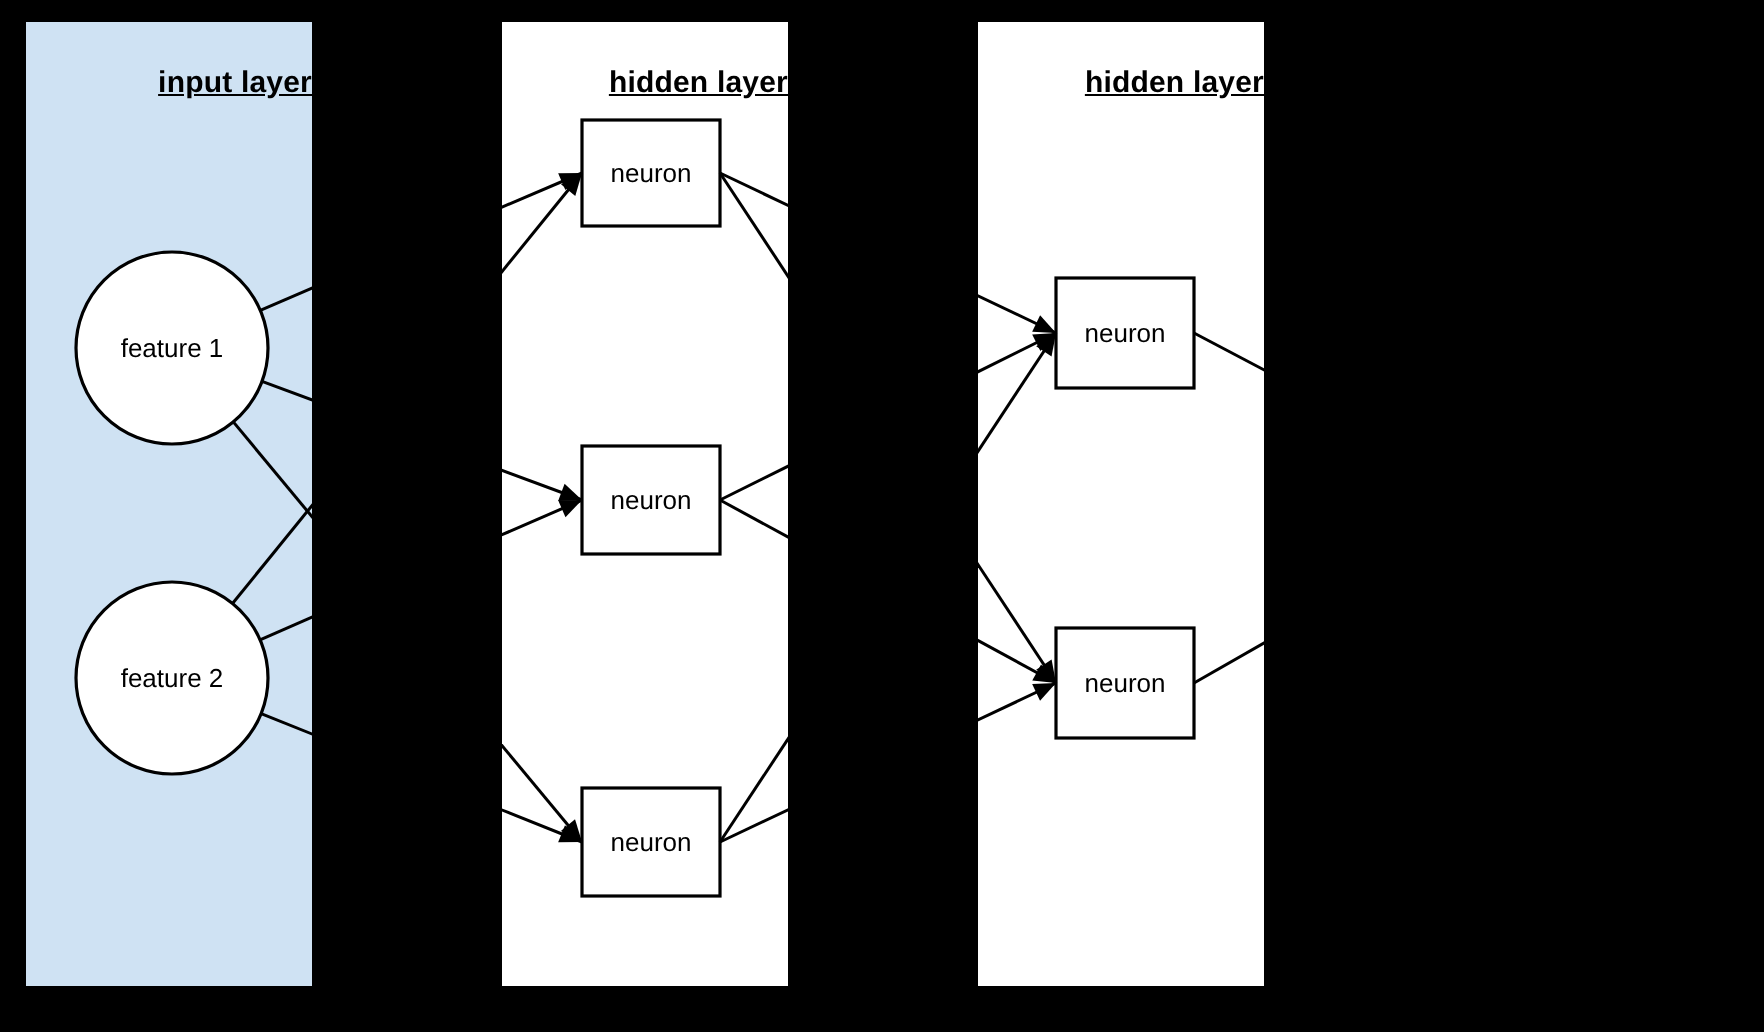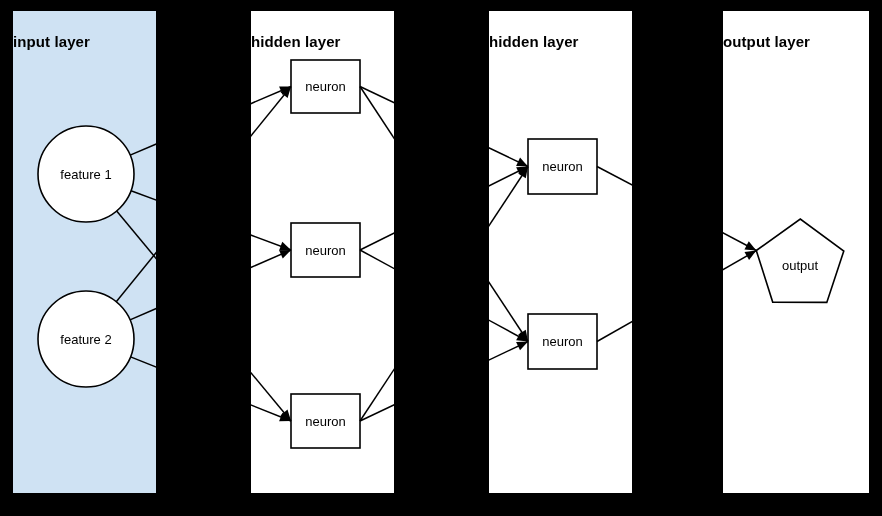--- a/index.html
+++ b/index.html
@@ -19,25 +19,26 @@
   .layer-panel {
     position: absolute;
     box-sizing: border-box;
     border: 1px solid #000000;
     overflow: hidden;
   }
   .layer-title {
     position: absolute;
     left: 0;
     right: 0;
-    text-align: left;
+    text-align: right;
     font-weight: bold;
     font-size: 15px;
     color: #000000;
     letter-spacing: 0.1px;
+    text-decoration: underline;
   }
   .layer-svg {
     position: absolute;
     left: 0;
     top: 0;
   }
   .node-label {
     font-family: "Liberation Sans", sans-serif;
     font-size: 13px;
     fill: #000000;
@@ -125,25 +126,14 @@
         <polygon points="39,330.5 27.139662099058874,329.278367945943 31.54004662240157,321.198973411281" class="arrowhead"></polygon>
         <line x1="-129" y1="410" x2="39" y2="155.5" class="edge"></line>
         <polygon points="39,155.5 36.77897714540356,167.2143953100175 29.10098672498114,162.14601656490566" class="arrowhead"></polygon>
         <line x1="-129" y1="410" x2="39" y2="330.5" class="edge"></line>
         <polygon points="39,330.5 31.024678035483493,339.36308296036435 27.089475657525337,331.0471835956226" class="arrowhead"></polygon>
         <line x1="108" y1="155.5" x2="267.3351707682077" y2="239.5299382116586" class="edge"></line>
         <line x1="108" y1="330.5" x2="267.3351707682077" y2="239.5299382116586" class="edge"></line>
       </svg>
   </div>
 
-  <div class="layer-panel" id="panel-output" style="left: 722px; top: 10px; width: 148px; height: 484px; background: rgb(255, 255, 255); border-color: rgb(0, 0, 0);">
-    <div class="layer-title" style="top: 22px;">output layer</div>
-    <svg class="layer-svg" id="svg-output" width="148" height="484">
-        <polygon points="33.3,239.5 77.3,208.0 120.8,240.0 103.8,291.4 49.7,291.1" class="shape"></polygon>
-        <text x="77" y="258.5" text-anchor="middle" class="node-label">output</text>
-        <line x1="-126" y1="155.5" x2="33.33517076820772" y2="239.5299382116586" class="edge"></line>
-        <polygon points="33.33517076820772,239.5299382116586 21.45951637903527,238.46747276331251 25.751153950239555,230.32979207669007" class="arrowhead"></polygon>
-        <line x1="-126" y1="330.5" x2="33.33517076820772" y2="239.5299382116586" class="edge"></line>
-        <polygon points="33.33517076820772,239.5299382116586 26.063220024737948,248.97868058218333 21.501713465695584,240.98914630840906" class="arrowhead"></polygon>
-      </svg>
-  </div>
 
 </div>
 
 </body></html>

